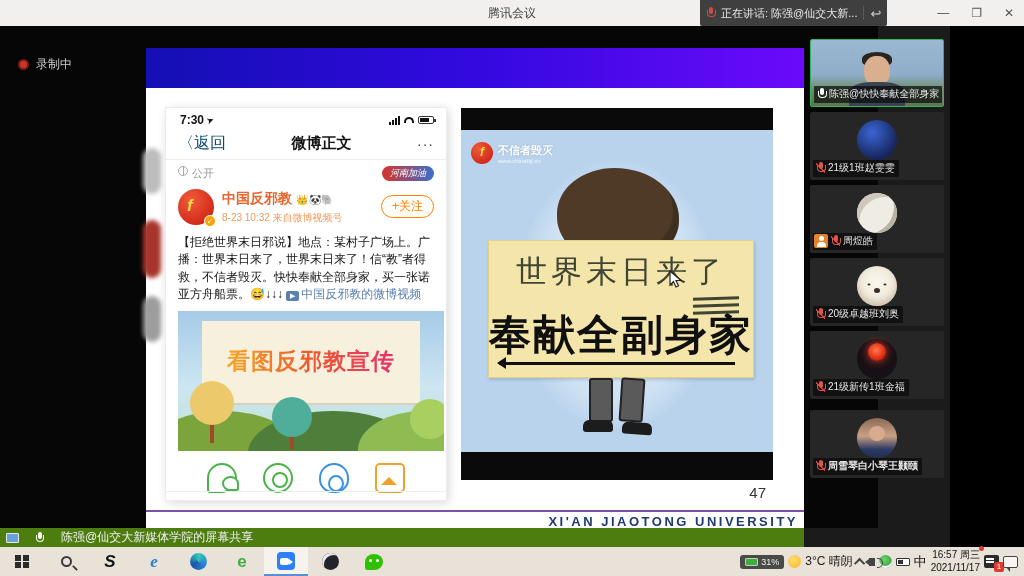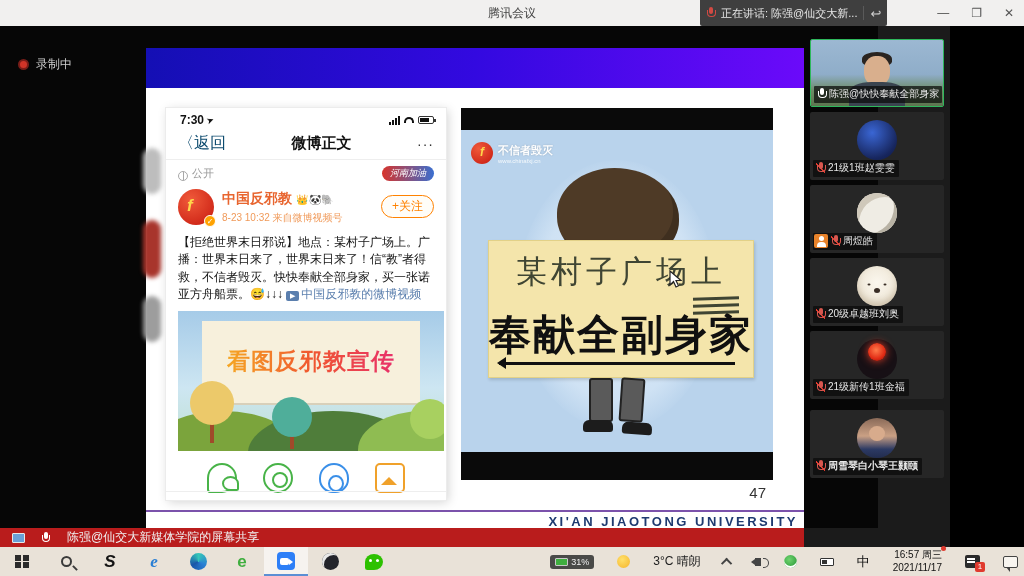--- a/index.html
+++ b/index.html
@@ -46,21 +46,21 @@
   .wifi { width:10px; height:6px; border:2px solid #111; border-bottom:none; border-radius:7px 7px 0 0; }
   .batt { width:16px; height:8px; border:1px solid #333; border-radius:2px; position:relative; }
   .batt::before { content:""; position:absolute; left:1px; top:1px; bottom:1px; width:9px; background:#111; }
   .batt::after { content:""; position:absolute; right:-3px; top:2px; width:2px; height:3px; background:#333; }
   .p-nav { display:flex; align-items:center; justify-content:space-between; padding:6px 12px 5px 12px; }
   .p-back { font-size:16px; color:#0c4a6e; }
   .p-nav-title { font-size:15px; font-weight:bold; color:#111; }
   .p-more { font-size:14px; color:#333; letter-spacing:1px; }
   .p-div { border-top:1px solid #eee; }
   .p-meta { display:flex; align-items:center; justify-content:space-between; padding:6px 12px 2px 12px; }
-  .p-public { font-size:11px; color:#9a9a9a; display:flex; align-items:flex-end; gap:4px; }
+  .p-public { font-size:11px; color:#9a9a9a; display:flex; align-items:flex-start; gap:4px; }
   .globe { width:10px; height:10px; border:1px solid #a8a8a8; border-radius:50%; position:relative; }
   .globe::before { content:""; position:absolute; left:4px; top:0; bottom:0; width:1px; background:#a8a8a8; }
   .henan-badge { height:15px; padding:1px 8px; border-radius:8px; background:linear-gradient(90deg,#d8342b,#3a6fd0); color:#fff; font-size:9px; font-style:italic; line-height:13px; }
   .acct { position:relative; display:flex; gap:8px; padding:6px 12px 2px 12px; }
   .avatar-wb { position:relative; width:36px; height:36px; border-radius:50%; background:radial-gradient(circle at 35% 30%,#f05a3a,#c6180e); flex:none; }
   .avatar-wb .fglyph { position:absolute; left:9px; top:7px; color:#ffd84a; font-size:17px; font-weight:bold; font-style:italic; }
   .vbadge { position:absolute; right:-2px; bottom:-2px; width:12px; height:12px; border-radius:50%; background:#ffa200; border:1px solid #fff; color:#fff; font-size:8px; text-align:center; line-height:11px; }
   .acct-name { font-size:14px; color:#e8652f; font-weight:bold; }
   .acct-badges { font-size:10px; }
   .acct-meta { font-size:10px; color:#f09a5a; margin-top:3px; }
@@ -131,21 +131,21 @@
   .av2 { background:radial-gradient(circle at 38% 32%,#3a66d4,#17265e 70%,#0d1640); }
   .av3 { background:#efece4; box-shadow:inset 8px 10px 0 -6px #cfc8ba, inset -10px -6px 0 -7px #b8b2a4; }
   .av4 { background:radial-gradient(circle at 50% 42%,#fbf7ee,#e8dfcc); box-shadow:inset 0 -4px 6px rgba(160,140,110,.4); }
   .av4::after { content:""; position:absolute; left:17px; top:22px; width:6px; height:5px; background:#3a2e26; border-radius:50%; box-shadow:-8px -6px 0 -1.5px #3a2e26, 8px -6px 0 -1.5px #3a2e26; }
   .av5 { background:#171015; }
   .av5::after { content:""; position:absolute; left:11px; top:4px; width:18px; height:18px; border-radius:50%; background:radial-gradient(circle at 45% 40%,#ff7a4a,#e02a14 60%,#6e130a); box-shadow:0 0 8px #e8402a; }
   .av6 { background:linear-gradient(180deg,#8a6a58 0%,#caa084 45%,#2c3a64 78%,#222c4e 100%); }
   .av6::before { content:""; position:absolute; left:12px; top:8px; width:16px; height:15px; background:#d8ab8c; border-radius:50%; }
 
   
-  .share-bar { width:878px; height:19px; background:#b91c1c; display:flex; align-items:center; gap:17px; padding-left:12px; }
+  .share-bar { width:878px; height:19px; background:#4d7c0f; display:flex; align-items:center; gap:17px; padding-left:6px; }
   .share-bar .sb-text { color:#f0f0f0; font-size:12px; }
   .sb-screen { width:13px; height:10px; border:1.5px solid #e8e8e8; border-radius:1px; background:#6aa0d8; }
   .sb-mic { position:relative; width:8px; height:12px; }
   .sb-mic::before { content:""; position:absolute; left:2px; top:0; width:4px; height:7px; background:#fff; border-radius:2px; }
   .sb-mic::after { content:""; position:absolute; left:0; top:3px; width:6px; height:6px; border:1px solid #fff; border-top:none; border-radius:0 0 4px 4px; }
 
   
   .taskbar { width:1024px; height:29px; background:#e9e2d8; display:flex; align-items:center; }
   .tb-left { display:flex; align-items:center; height:29px; }
   .tb-cell { width:44px; height:29px; display:flex; align-items:center; justify-content:center; }
@@ -157,21 +157,21 @@
   .sogou { font-size:17px; font-weight:900; color:#141414; font-style:italic; }
   .ie { font-size:17px; font-weight:bold; color:#2a7fd4; font-style:italic; font-family:"Liberation Serif",serif; }
   .edge { width:17px; height:17px; border-radius:50%; background:conic-gradient(#35c7b8,#2a7fd4,#1a56a8,#35c7b8); }
   .g360 { font-size:17px; font-weight:900; color:#3fae3f; }
   .qmeet { width:18px; height:18px; border-radius:4px; background:#2d7ff7; position:relative; }
   .qmeet::after { content:""; position:absolute; left:3px; top:6px; width:9px; height:7px; background:#fff; border-radius:2px; }
   .qmeet::before { content:""; position:absolute; right:2px; top:7px; width:0; height:0; border-top:3px solid transparent; border-bottom:3px solid transparent; border-left:4px solid #fff; z-index:1; }
   .obs { width:17px; height:17px; border-radius:50%; background:#23242a; box-shadow:inset 3px 3px 0 -1px #e8e8e8; }
   .wechat { width:18px; height:16px; background:#2dc100; border-radius:50% 50% 50% 14%; position:relative; }
   .wechat::after { content:""; position:absolute; left:4px; top:5px; width:3px; height:3px; border-radius:50%; background:#fff; box-shadow:7px 0 0 #fff; }
-  .tb-right { margin-left:auto; display:flex; align-items:center; gap:23px; padding-right:6px; height:29px; }
+  .tb-right { margin-left:auto; display:flex; align-items:center; gap:4px; padding-right:6px; height:29px; }
   .battw { display:flex; align-items:center; gap:3px; background:#4a4a48; border-radius:3px; padding:2px 5px; }
   .battw .bfill { width:13px; height:8px; background:#3fae3f; border:1px solid #c8c8c8; border-radius:1px; }
   .battw .bpct { color:#f0f0f0; font-size:9px; }
   .sun { width:13px; height:13px; border-radius:50%; background:radial-gradient(circle at 40% 35%,#ffe06a,#f5b42a); }
   .weather-txt { font-size:12px; color:#222; white-space:nowrap; }
   .chev { width:8px; height:8px; border-left:2px solid #444; border-top:2px solid #444; transform:rotate(45deg) translateY(2px); }
   .spk { position:relative; width:6px; height:8px; background:#444; }
   .spk::before { content:""; position:absolute; left:-4px; top:1px; border-top:3px solid transparent; border-bottom:3px solid transparent; border-right:4px solid #444; }
   .spk::after { content:""; position:absolute; left:8px; top:0px; width:5px; height:8px; border:1.5px solid #444; border-left:none; border-radius:0 6px 6px 0; }
   .ball360 { width:13px; height:13px; border-radius:50%; background:radial-gradient(circle at 40% 35%,#6fd46f,#1f8f2f); box-shadow:inset 0 -2px 0 #fff; }
@@ -293,21 +293,21 @@
             <div class="c-glow"></div>
             <div class="c-logo">
               <span class="c-logo-ball">f</span>
               <span>
                 <div class="c-logo-name">不信者毁灭</div>
                 <div class="c-logo-url">www.chinafxj.cn</div>
               </span>
             </div>
             <div class="c-head"></div>
             <div class="c-sign">
-              <div class="sign-l1">某村子广场上</div>
+              <div class="sign-l1">世界末日来了</div>
               <div class="sign-lines">
                   <i></i>
                   <i></i>
                   <i></i>
                 </div>
               <div class="sign-l2">奉献全副身家</div>
               <div class="sign-arrow"></div>
             </div>
             <div class="c-legs">
               <span class="leg">

